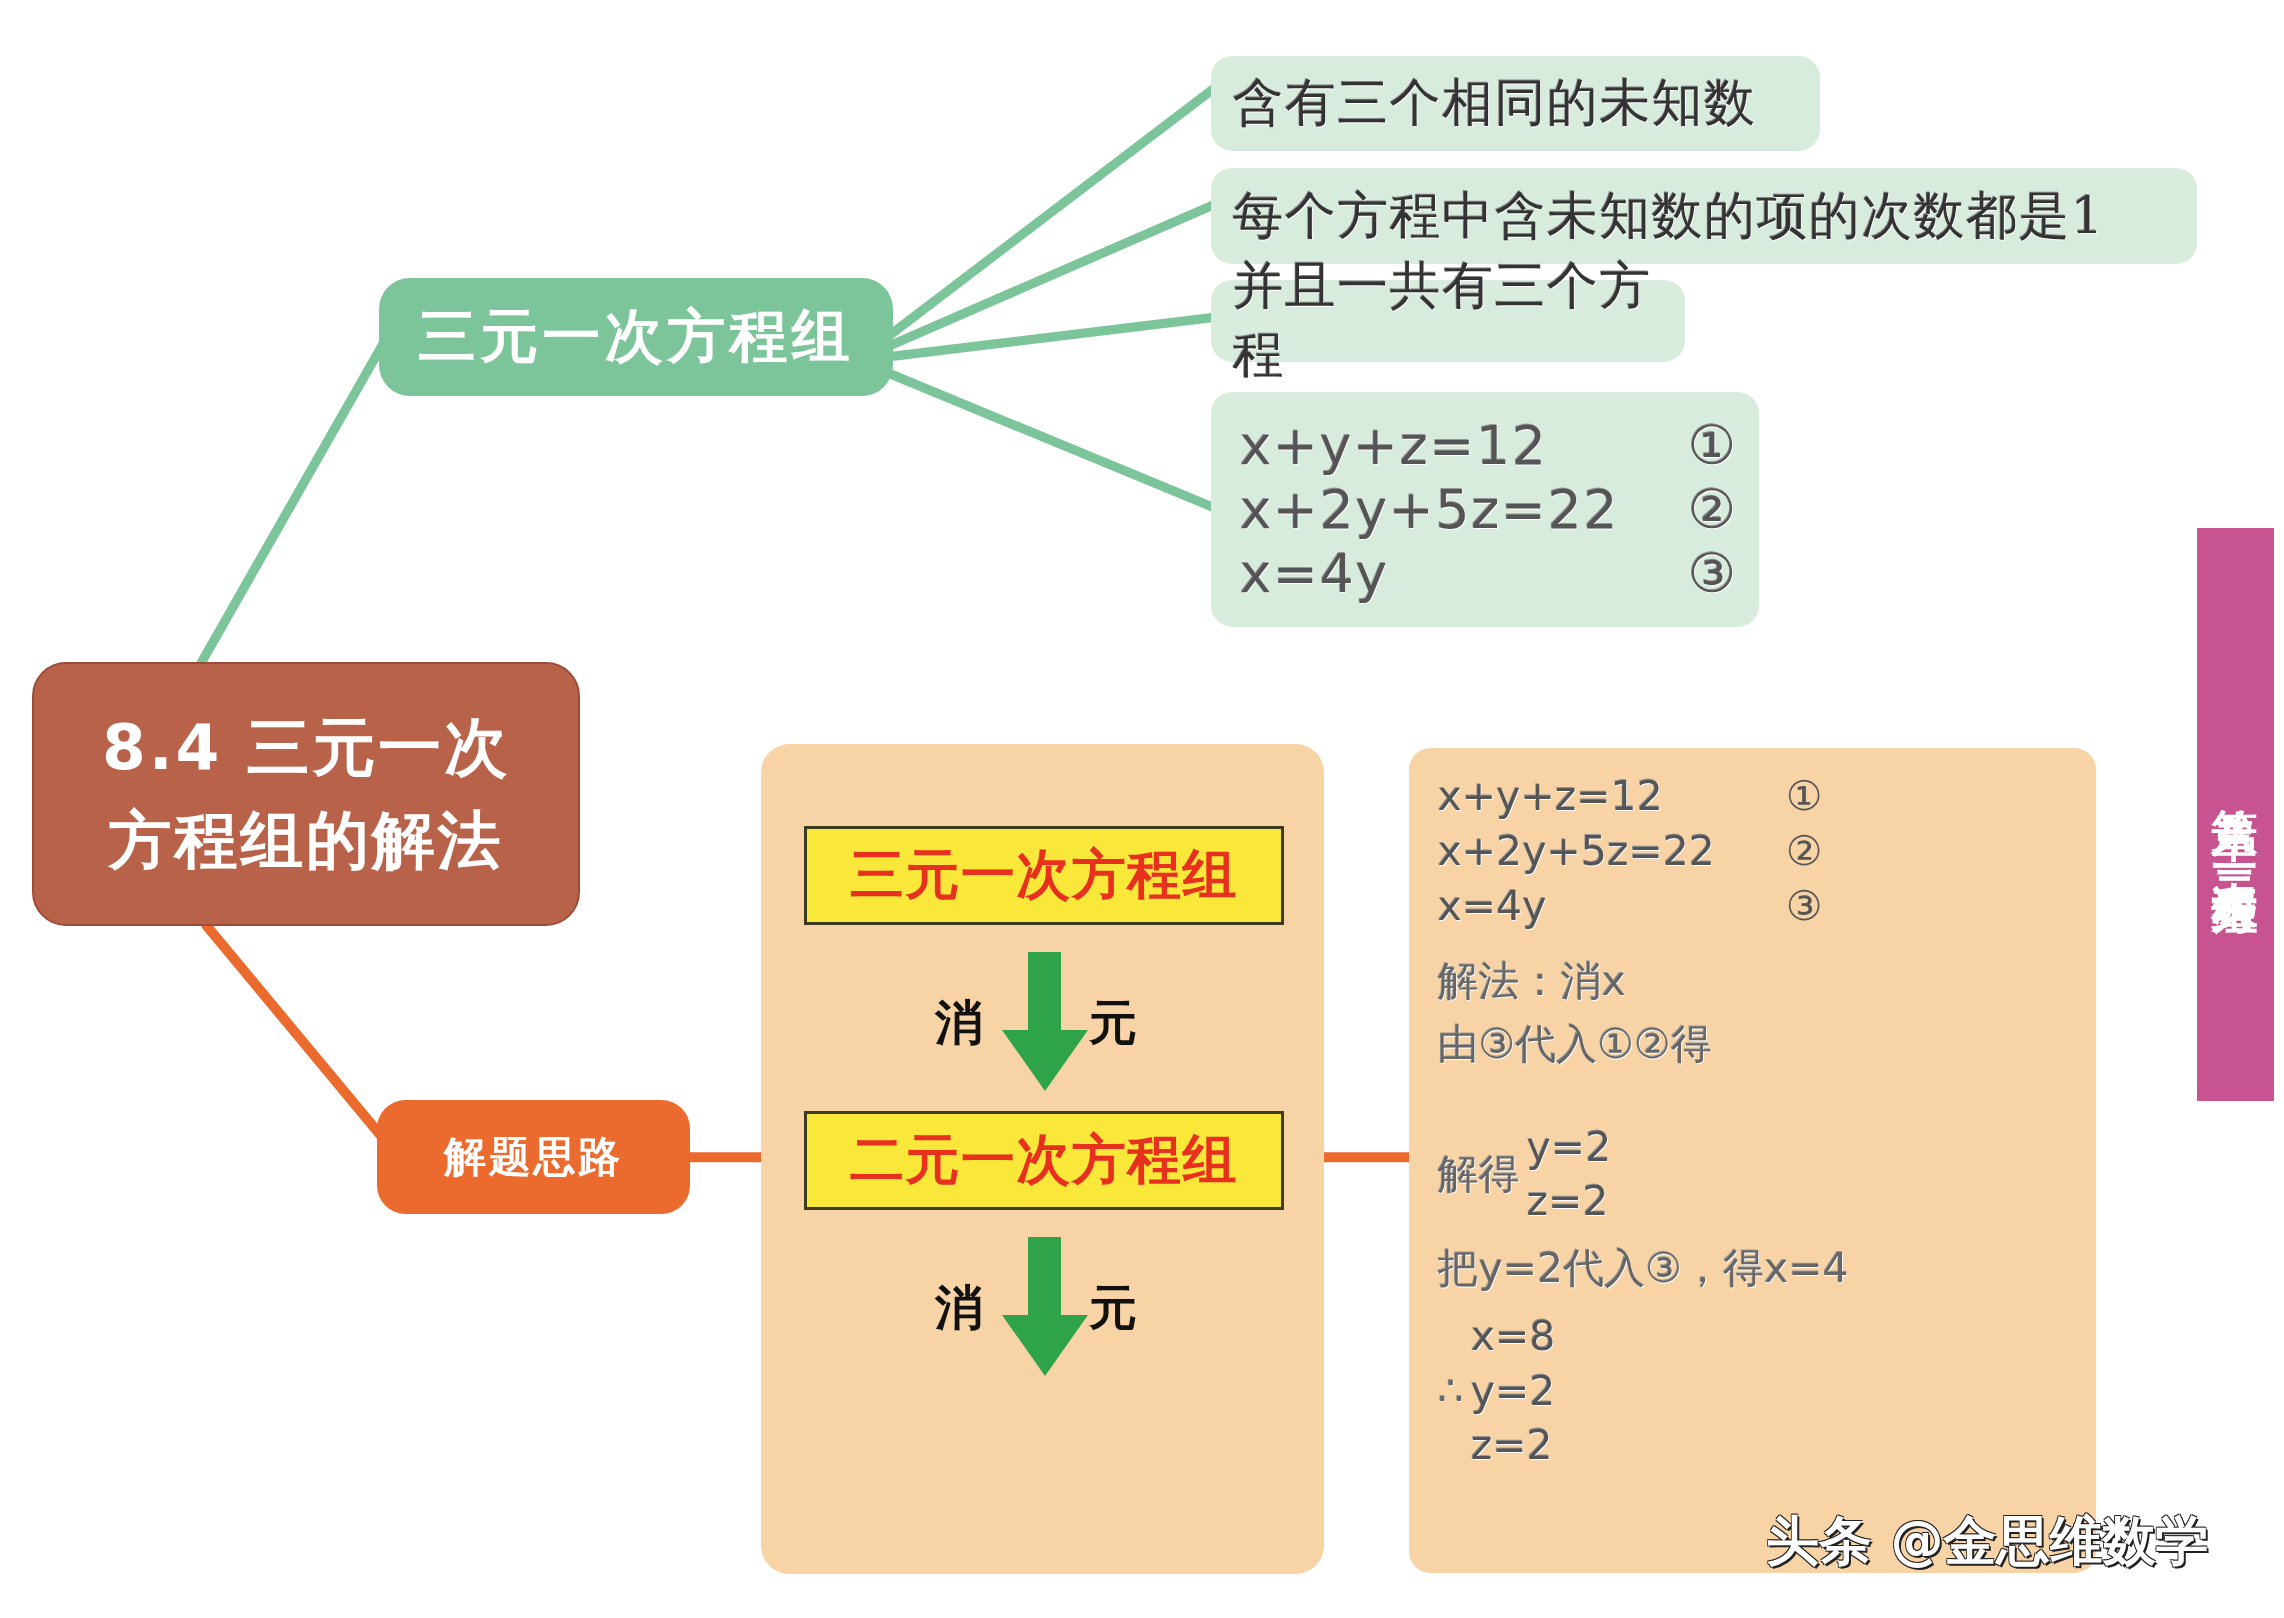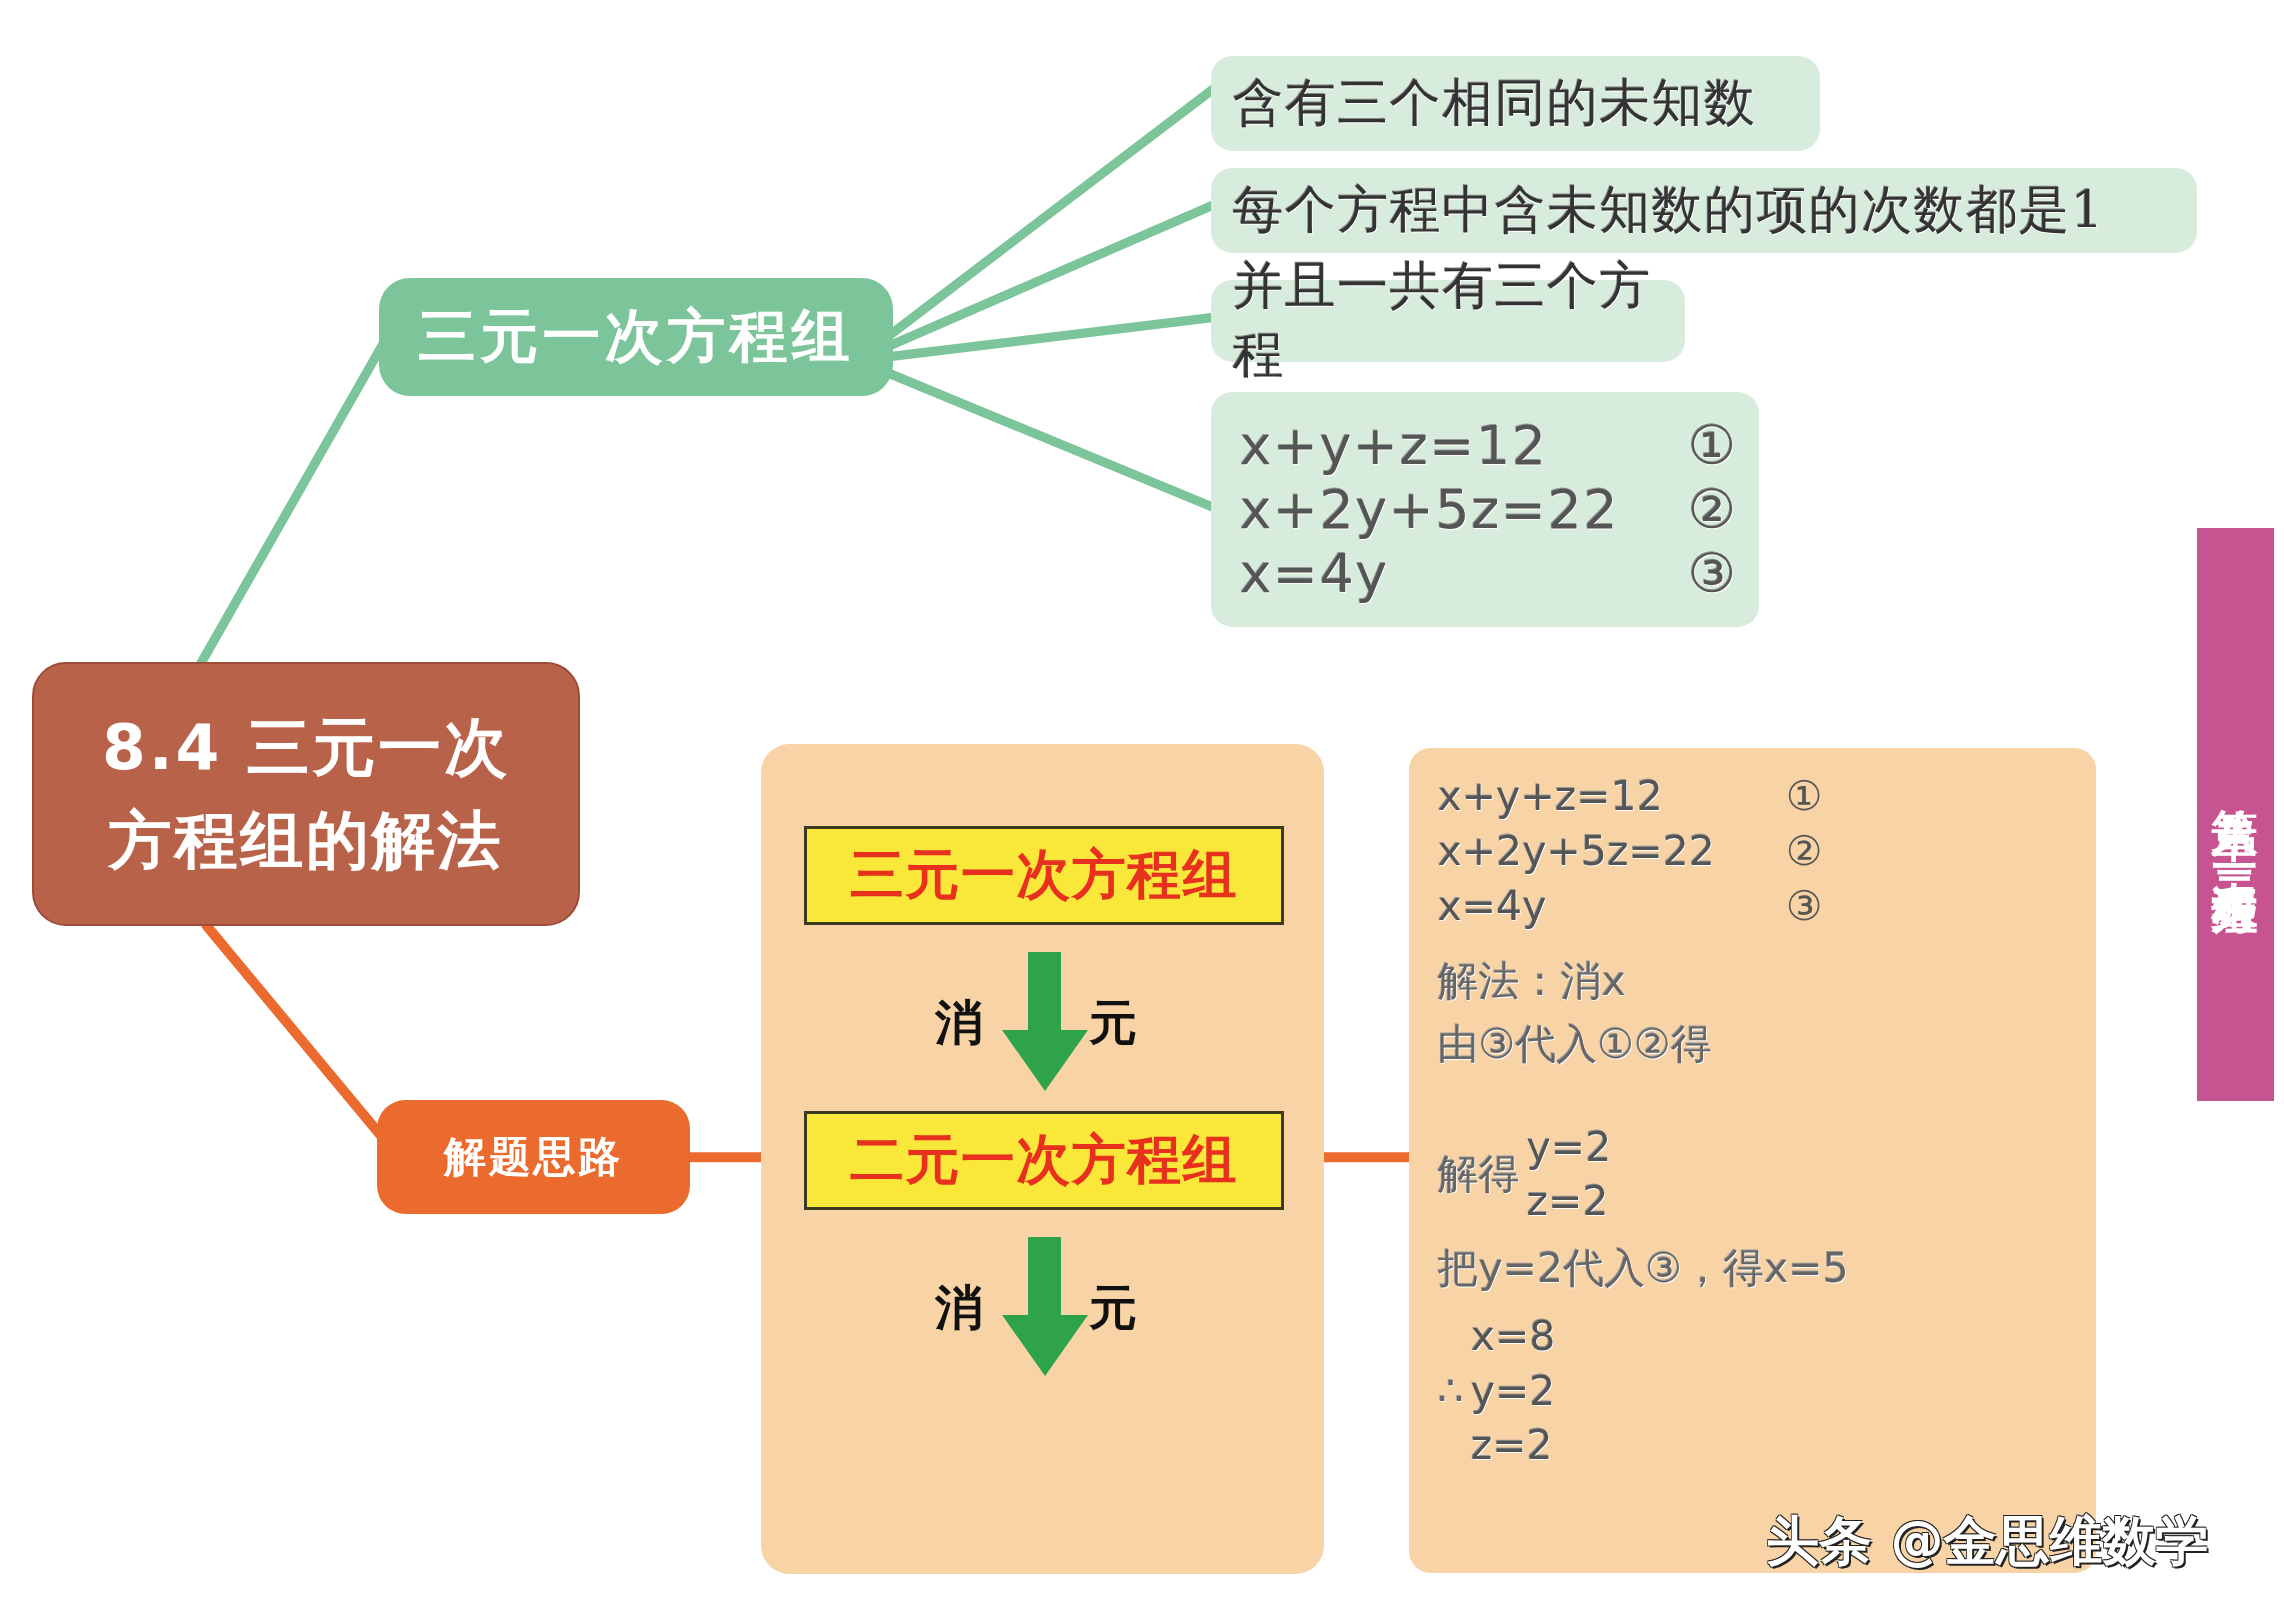--- a/index.html
+++ b/index.html
@@ -11,21 +11,21 @@
   .root { left:32px; top:662px; width:548px; height:264px; background:#b9624a; border-radius:34px; border:2.1px solid #9d4c3a;
           color:#fff; font-weight:bold; font-size:63px; line-height:93px; display:flex; flex-direction:column; align-items:center; justify-content:center; letter-spacing:2.8px; }
   .branch-green { left:379px; top:278px; width:514px; height:118px; background:#7cc59a; border-radius:31px;
           color:#fff; font-weight:bold; font-size:58px; display:flex; align-items:center; justify-content:center; letter-spacing:4.3px; }
   .branch-orange { left:377px; top:1100px; width:313px; height:114px; background:#eb6a2e; border-radius:28.5px;
           color:#fff; font-weight:bold; font-size:42px; display:flex; align-items:center; justify-content:center; letter-spacing:2.8px; }
   .leaf { background:#d7ecdc; border-radius:21.4px; color:#333; font-family:"DejaVu Serif","Liberation Serif",serif;
           font-size:51px; display:flex; align-items:center; padding-left:21.4px; letter-spacing:1.4px;
           text-shadow: 0.7px 0.7px 0 #fff, -0.7px -0.7px 0 #888; }
   .leaf1 { left:1211px; top:56px; width:609px; height:95px; }
-  .leaf2 { left:1211px; top:168px; width:986px; height:85px; }
+  .leaf2 { left:1211px; top:168px; width:986px; height:96px; }
   .leaf3 { left:1211px; top:280px; width:474px; height:82px; }
   .leaf4 { left:1211px; top:392px; width:548px; height:235px; padding:21.4px 21.4px 21.4px 28.5px; display:block; }
   .sys { display:flex; align-items:stretch;flex-direction:column; }
   .brace { width:21.4px; border-left:2.8px solid #777; border-radius:14.2px 0 0 14.2px; margin-right:10px; position:relative; }
   .eqs { display:flex; flex-direction:column; justify-content:space-around; flex:1; }
   .eqrow { display:flex; justify-content:space-between; align-items:center; }
   .eq { font-family:"DejaVu Sans","Liberation Sans",sans-serif; color:#555; text-shadow:0.7px 0.7px 0 #fff, -0.7px -0.7px 0 #999; }
   .tag { font-family:"DejaVu Sans","Liberation Sans",sans-serif; color:#555; }
   .leaf4 .eq, .leaf4 .tag { font-size:54px; line-height:63px; }
   .flow { left:761px; top:744px; width:563px; height:830px; background:#f7d3a6; border-radius:28.5px; }
@@ -152,21 +152,21 @@
   <div style="display:flex; align-items:center; margin-top:50px;">
     <span class="txt">解得</span>
     <div class="sys" style="height:107px; margin-left:7.1px;">
       <div class="brace"></div>
       <div class="eqs">
         <span class="eq">y=2</span>
         <span class="eq">z=2</span>
       </div>
     </div>
   </div>
-  <div class="txt" style="margin-top:14.2px;">把y=2代入③，得x=5</div>
+  <div class="txt" style="margin-top:14.2px;">把y=2代入③，得x=4</div>
   <div style="display:flex; align-items:center; margin-top:14.2px;">
     <span class="txt">∴</span>
     <div class="sys" style="height:164px; margin-left:7.1px;">
       <div class="brace"></div>
       <div class="eqs">
         <span class="eq">x=8</span>
         <span class="eq">y=2</span>
         <span class="eq">z=2</span>
       </div>
     </div>

